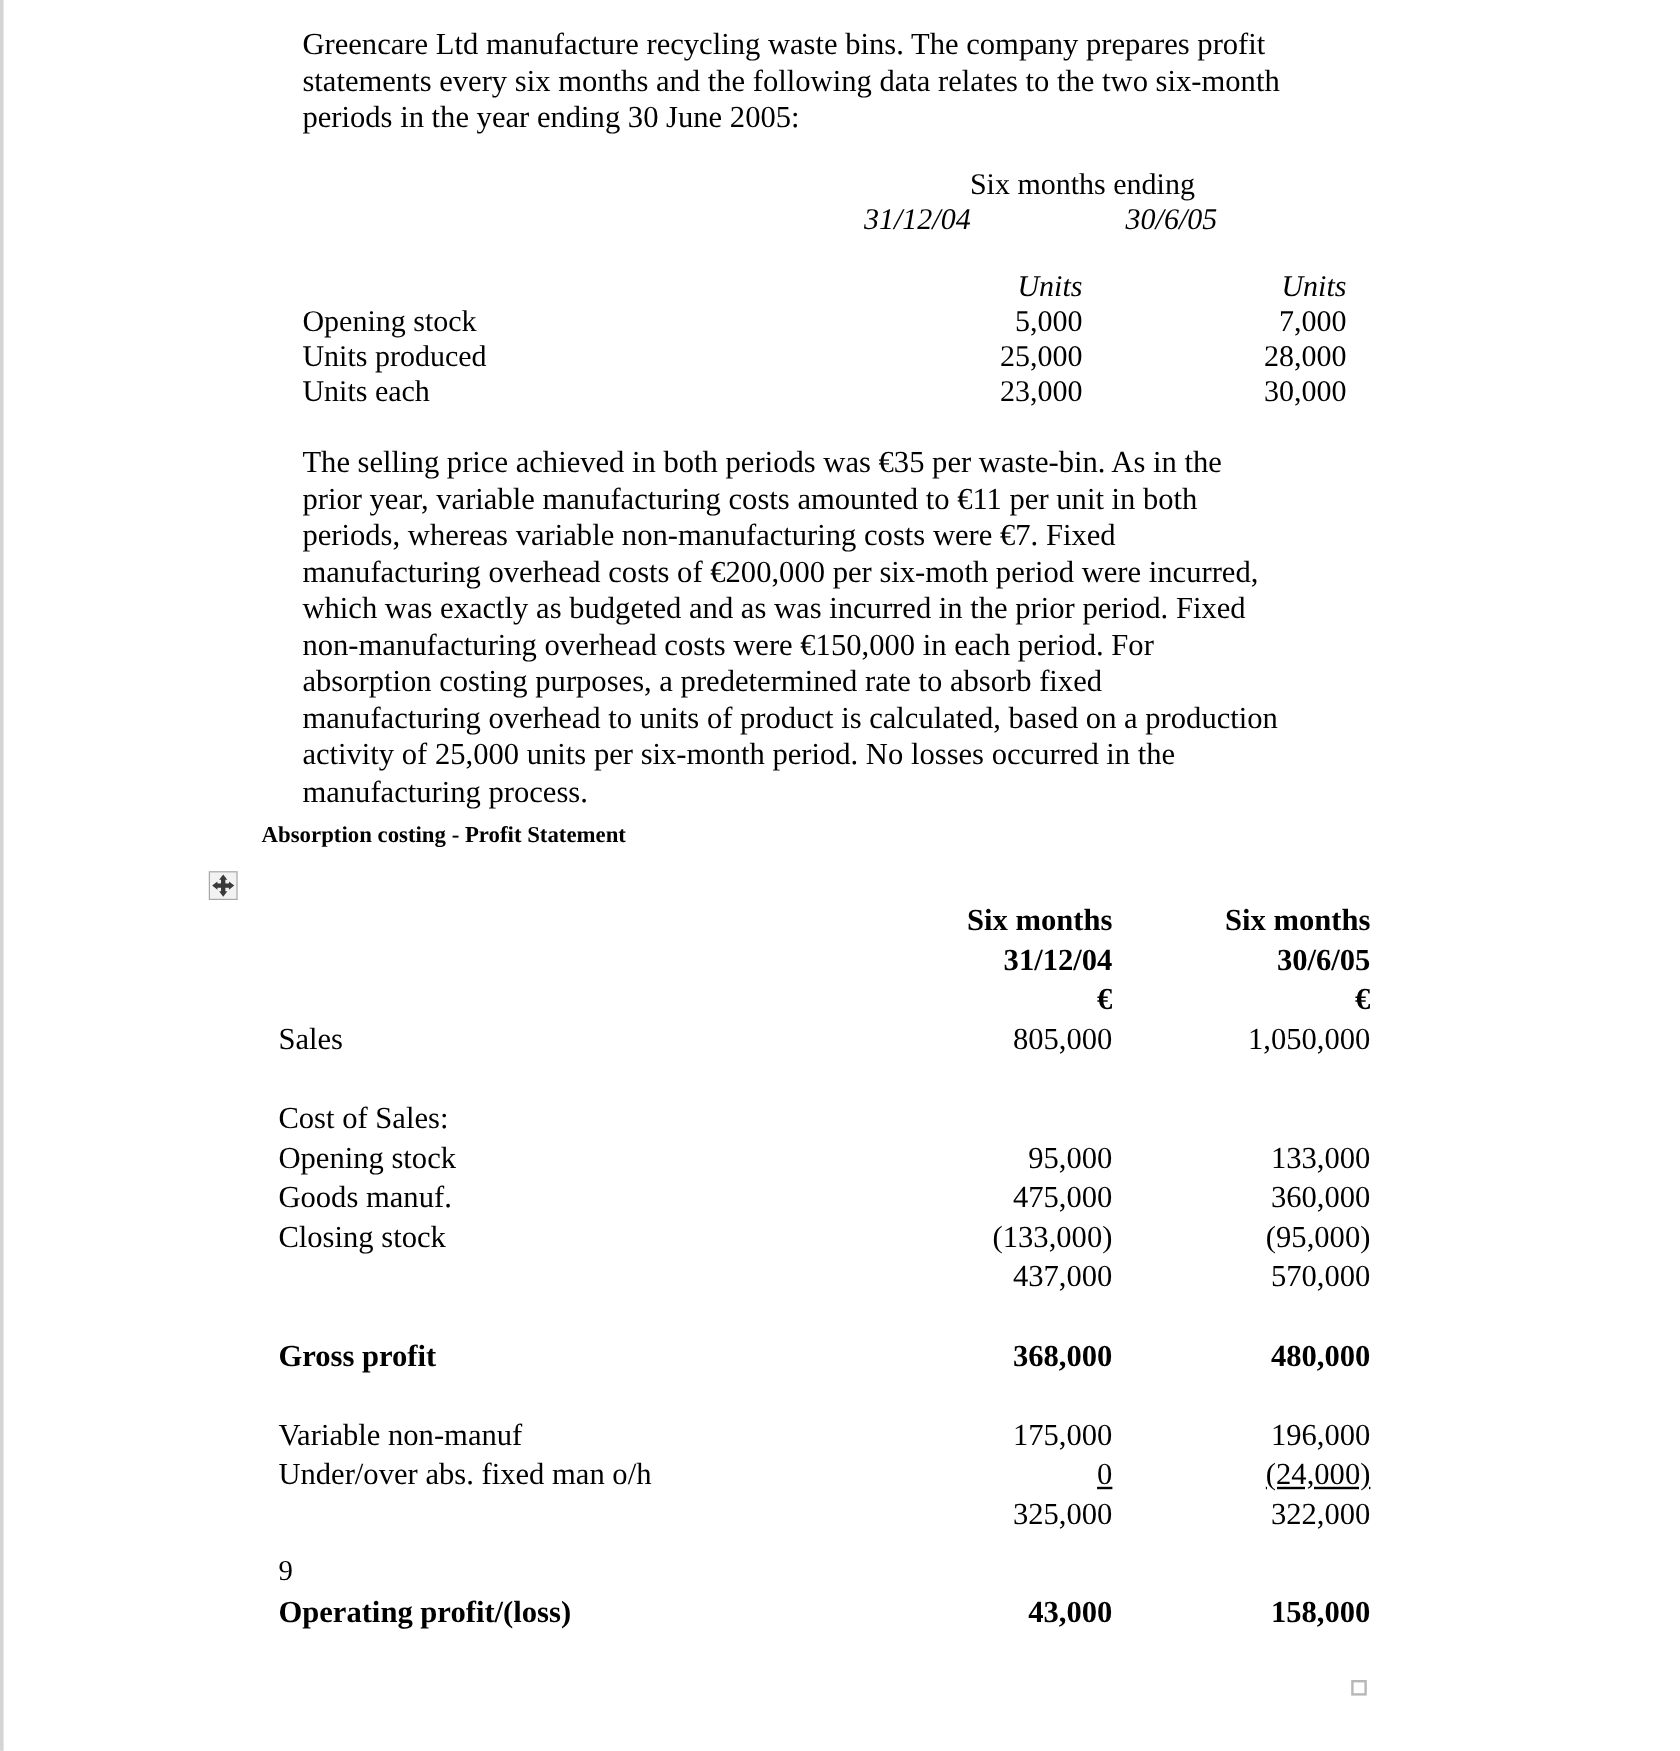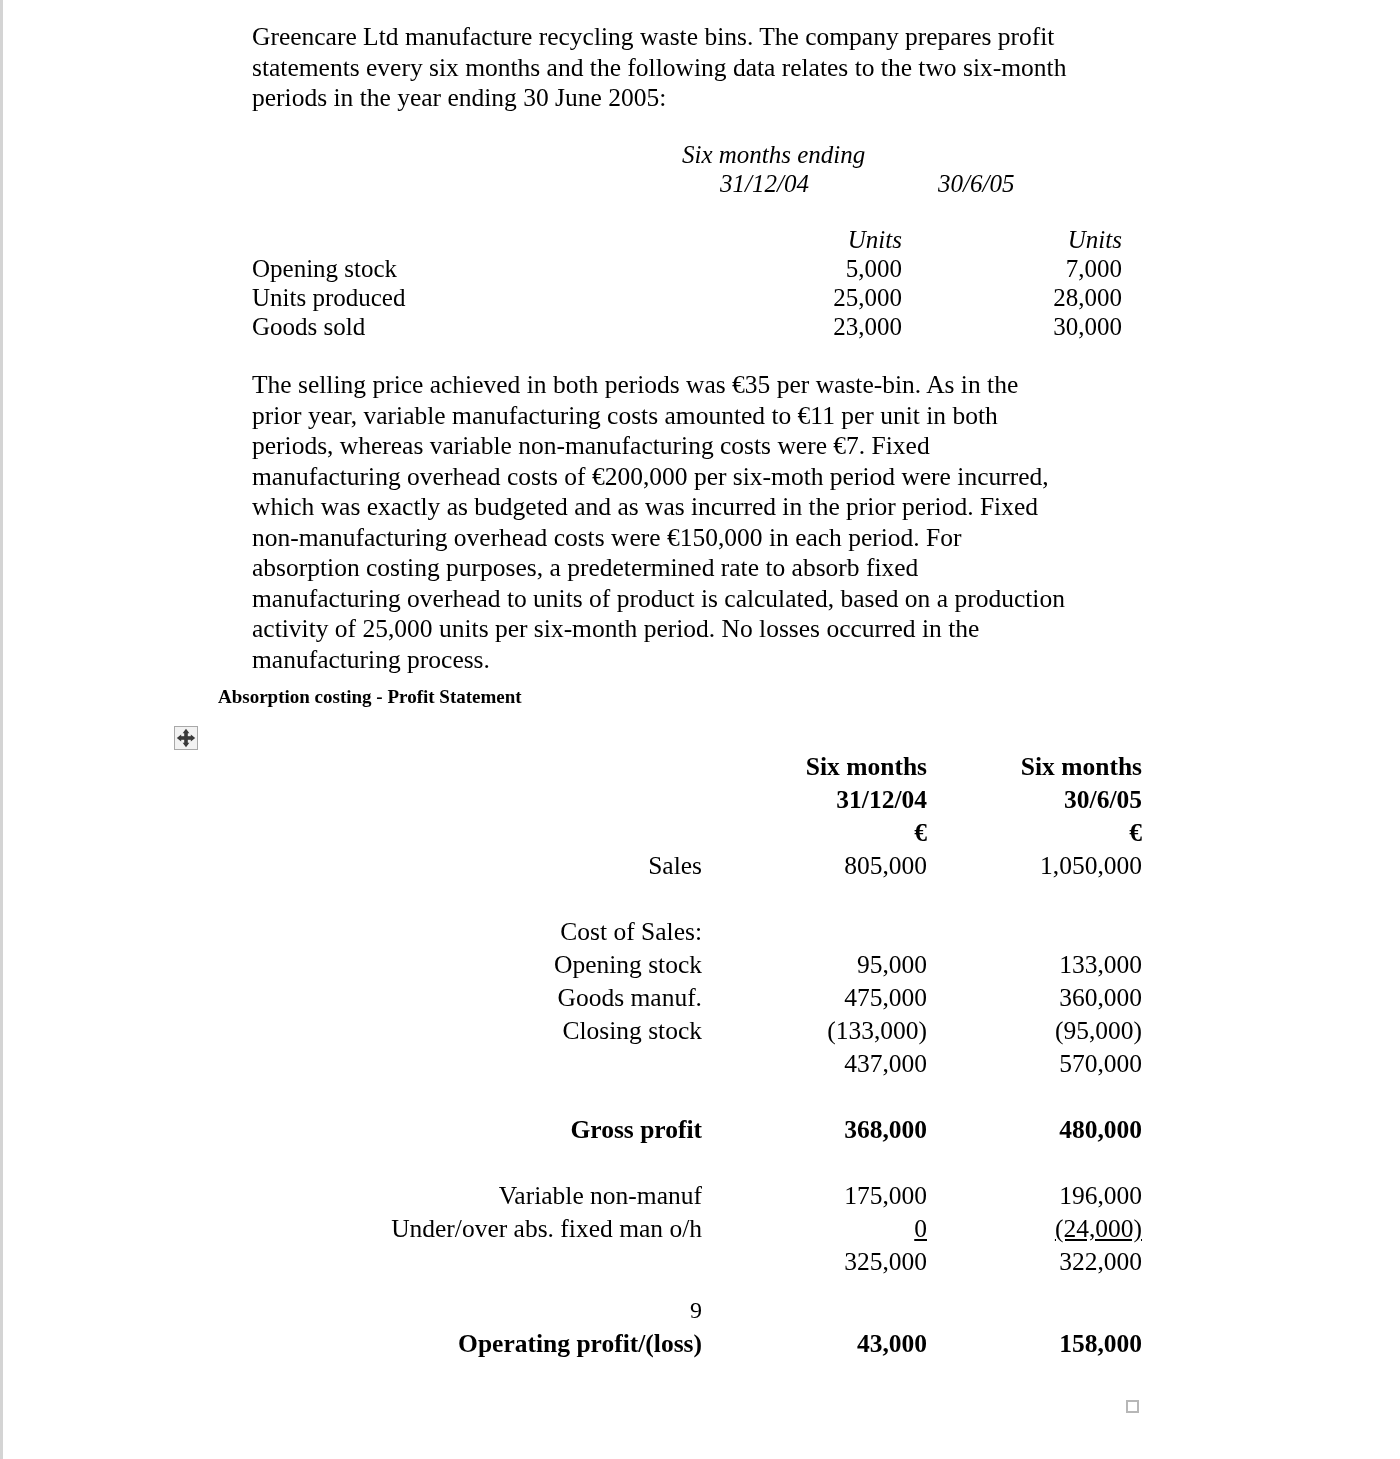--- a/index.html
+++ b/index.html
@@ -55,22 +55,21 @@
   .intro-table table {
     border-collapse: collapse;
     width: 100%;
     table-layout: fixed;
   }
   .intro-table td { padding: 0; vertical-align: top; }
   .it-label { width: 430px; text-align: left; }
   .it-c1 { width: 225px; text-align: right; padding-right: 24px; }
   .it-c2 { width: 215px; text-align: right; padding-right: 40px; }
   .it-span {
-    text-align: left;
-    font-style: italic;
+    text-align: center;
   }
   .it-ital { font-style: italic; }
   .spacer-row td { height: 27px; }
 
   
   .section-heading {
     position: absolute;
     left: 218px;
     top: 686px;
     font-size: 19px;
@@ -99,21 +98,21 @@
     font-size: 25.5px;
     line-height: 33px;
   }
   .statement table {
     border-collapse: collapse;
     width: 100%;
     table-layout: fixed;
     margin-left: 24px;
   }
   .statement td { padding: 0; vertical-align: top; }
-  .st-label { width: 470px; text-align: right; }
+  .st-label { width: 470px; text-align: left; }
   .st-c1 { width: 225px; text-align: right; padding-right: 2px; }
   .st-c2 { width: 215px; text-align: right; padding-right: 2px; }
   .bold { font-weight: bold; }
   .st-gap td { height: 33px; font-size: 1px; line-height: 1px; }
   .st-gap-sm td { height: 16px; font-size: 1px; line-height: 1px; }
   .uline { text-decoration: underline; }
   .pagenum { font-size: 24px; }
 
   
   .resize-marker {
@@ -162,21 +161,21 @@
         <td class="it-label">Opening stock</td>
         <td class="it-c1">5,000</td>
         <td class="it-c2">7,000</td>
       </tr>
       <tr>
         <td class="it-label">Units produced</td>
         <td class="it-c1">25,000</td>
         <td class="it-c2">28,000</td>
       </tr>
       <tr>
-        <td class="it-label">Goods sold</td>
+        <td class="it-label">Units each</td>
         <td class="it-c1">23,000</td>
         <td class="it-c2">30,000</td>
       </tr>
     </tbody>
       </table>
   </div>
 
   <div class="intro-para" id="intro-para-2">The selling price achieved in both periods was €35 per waste-bin. As in the prior year, variable manufacturing costs amounted to €11 per unit in both periods, whereas variable non-manufacturing costs were €7. Fixed manufacturing overhead costs of €200,000 per six-moth period were incurred, which was exactly as budgeted and as was incurred in the prior period. Fixed non-manufacturing overhead costs were €150,000 in each period. For absorption costing purposes, a predetermined rate to absorb fixed manufacturing overhead to units of product is calculated, based on a production activity of 25,000 units per six-month period. No losses occurred in the manufacturing process.</div>
 
   <div class="section-heading">Absorption costing - Profit Statement</div>

